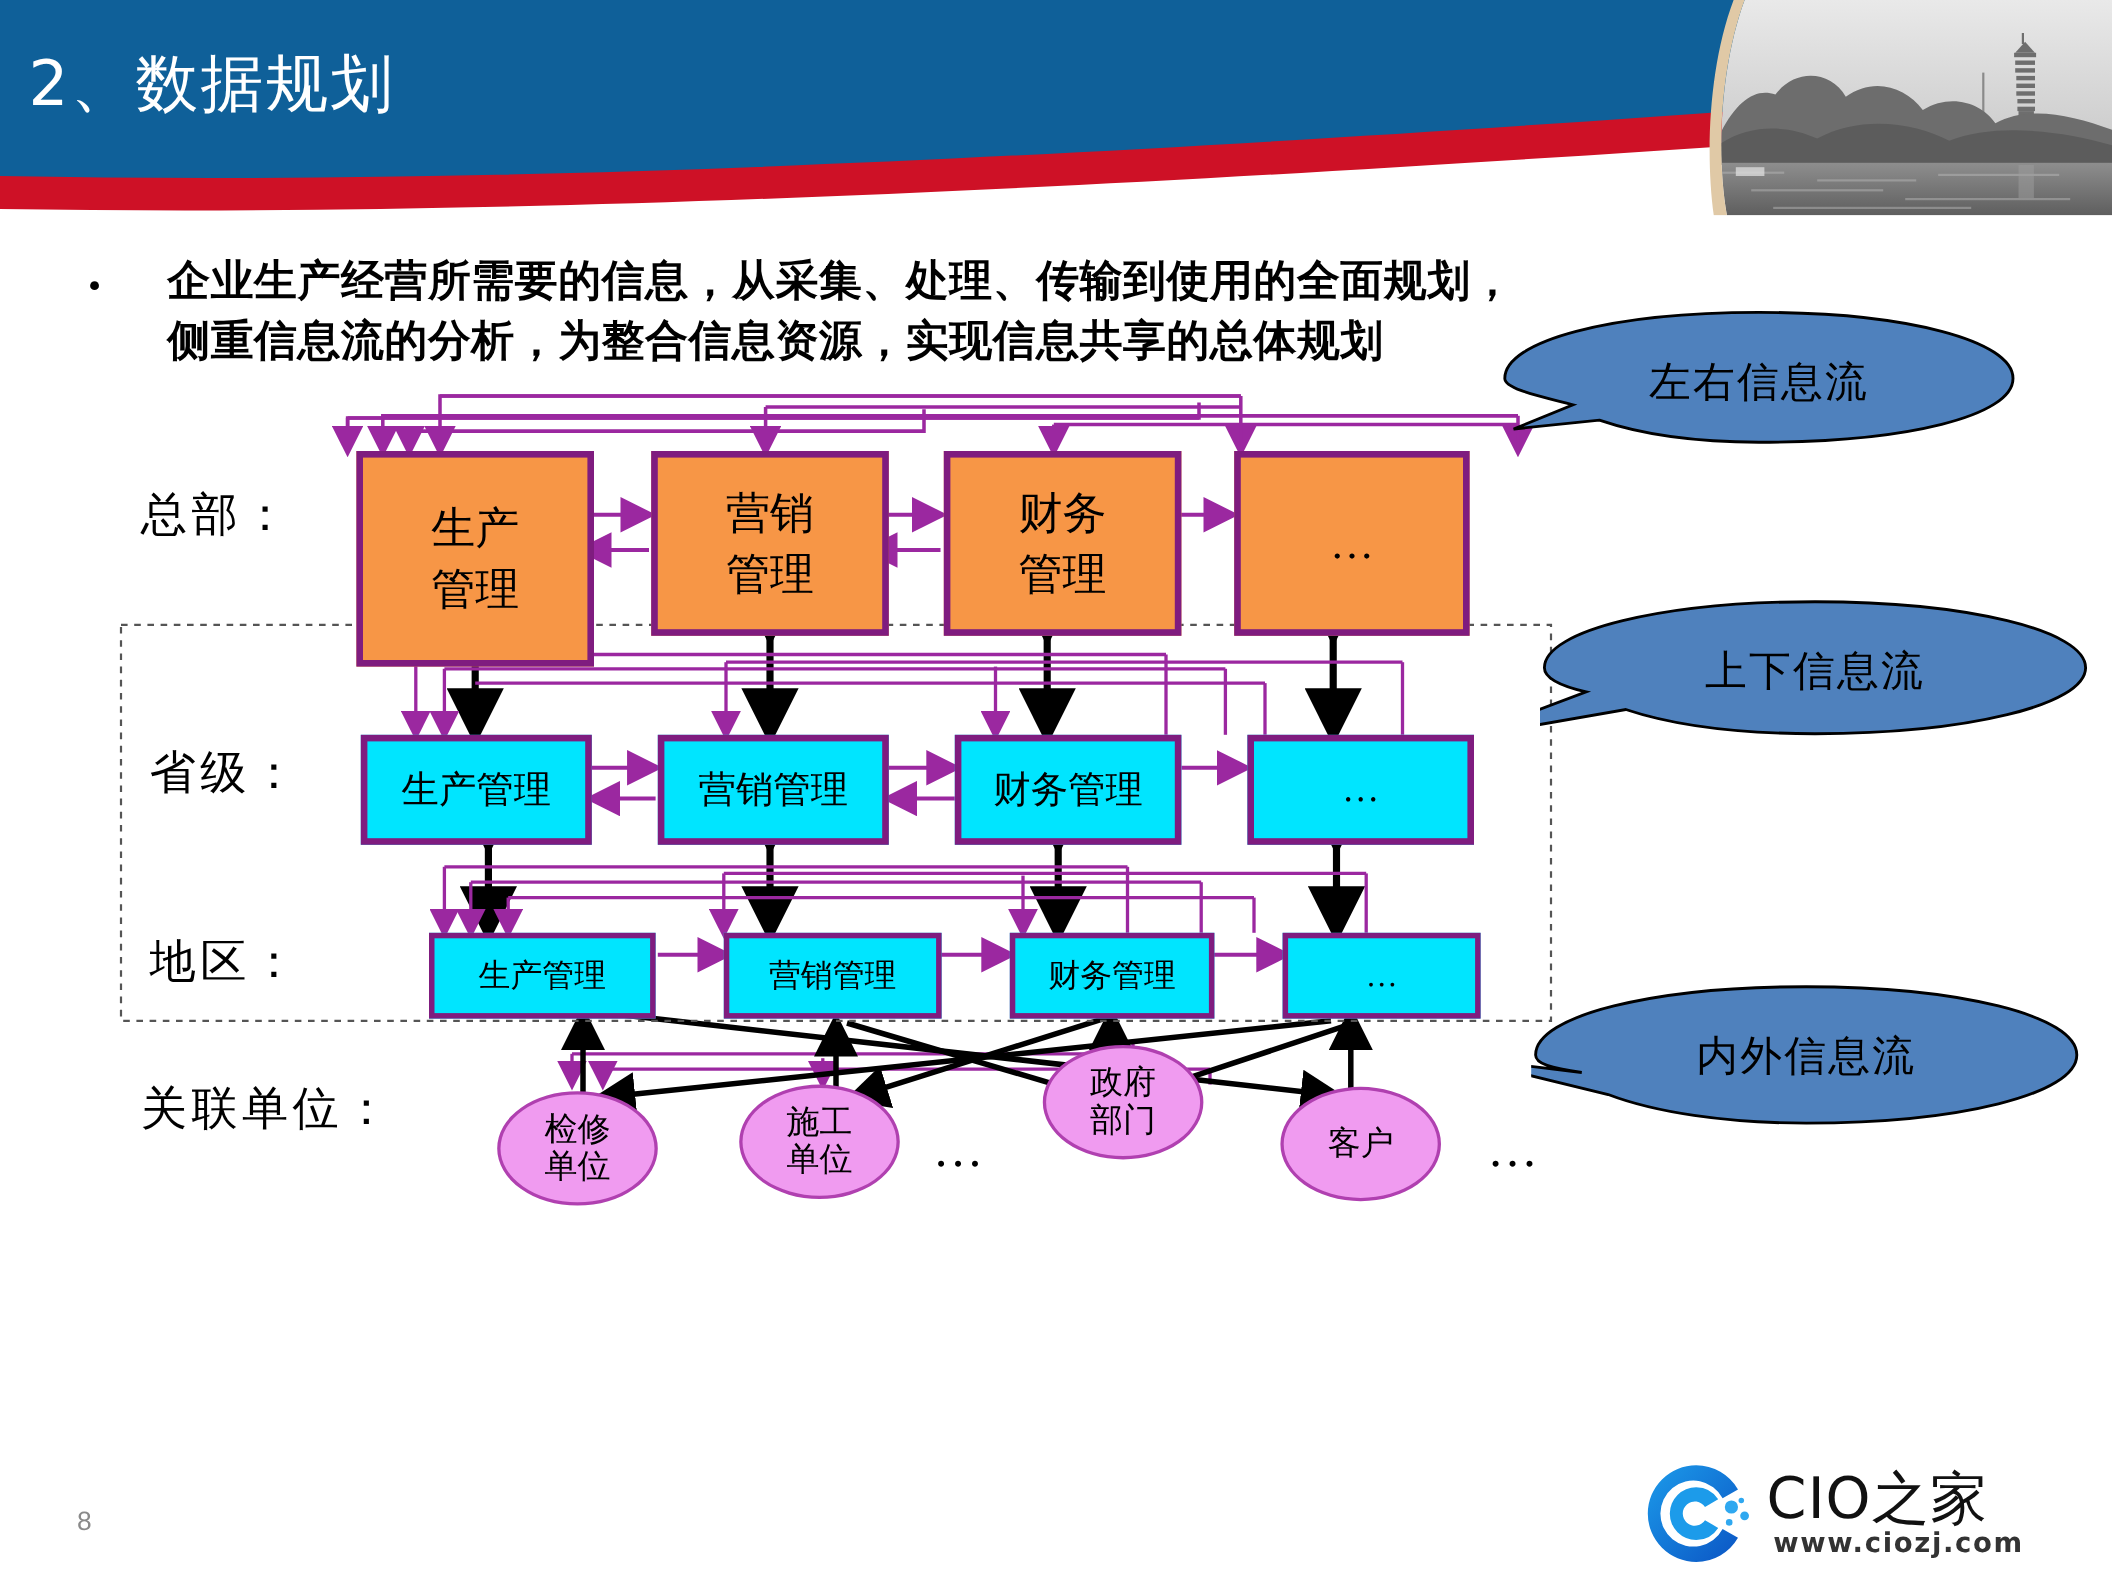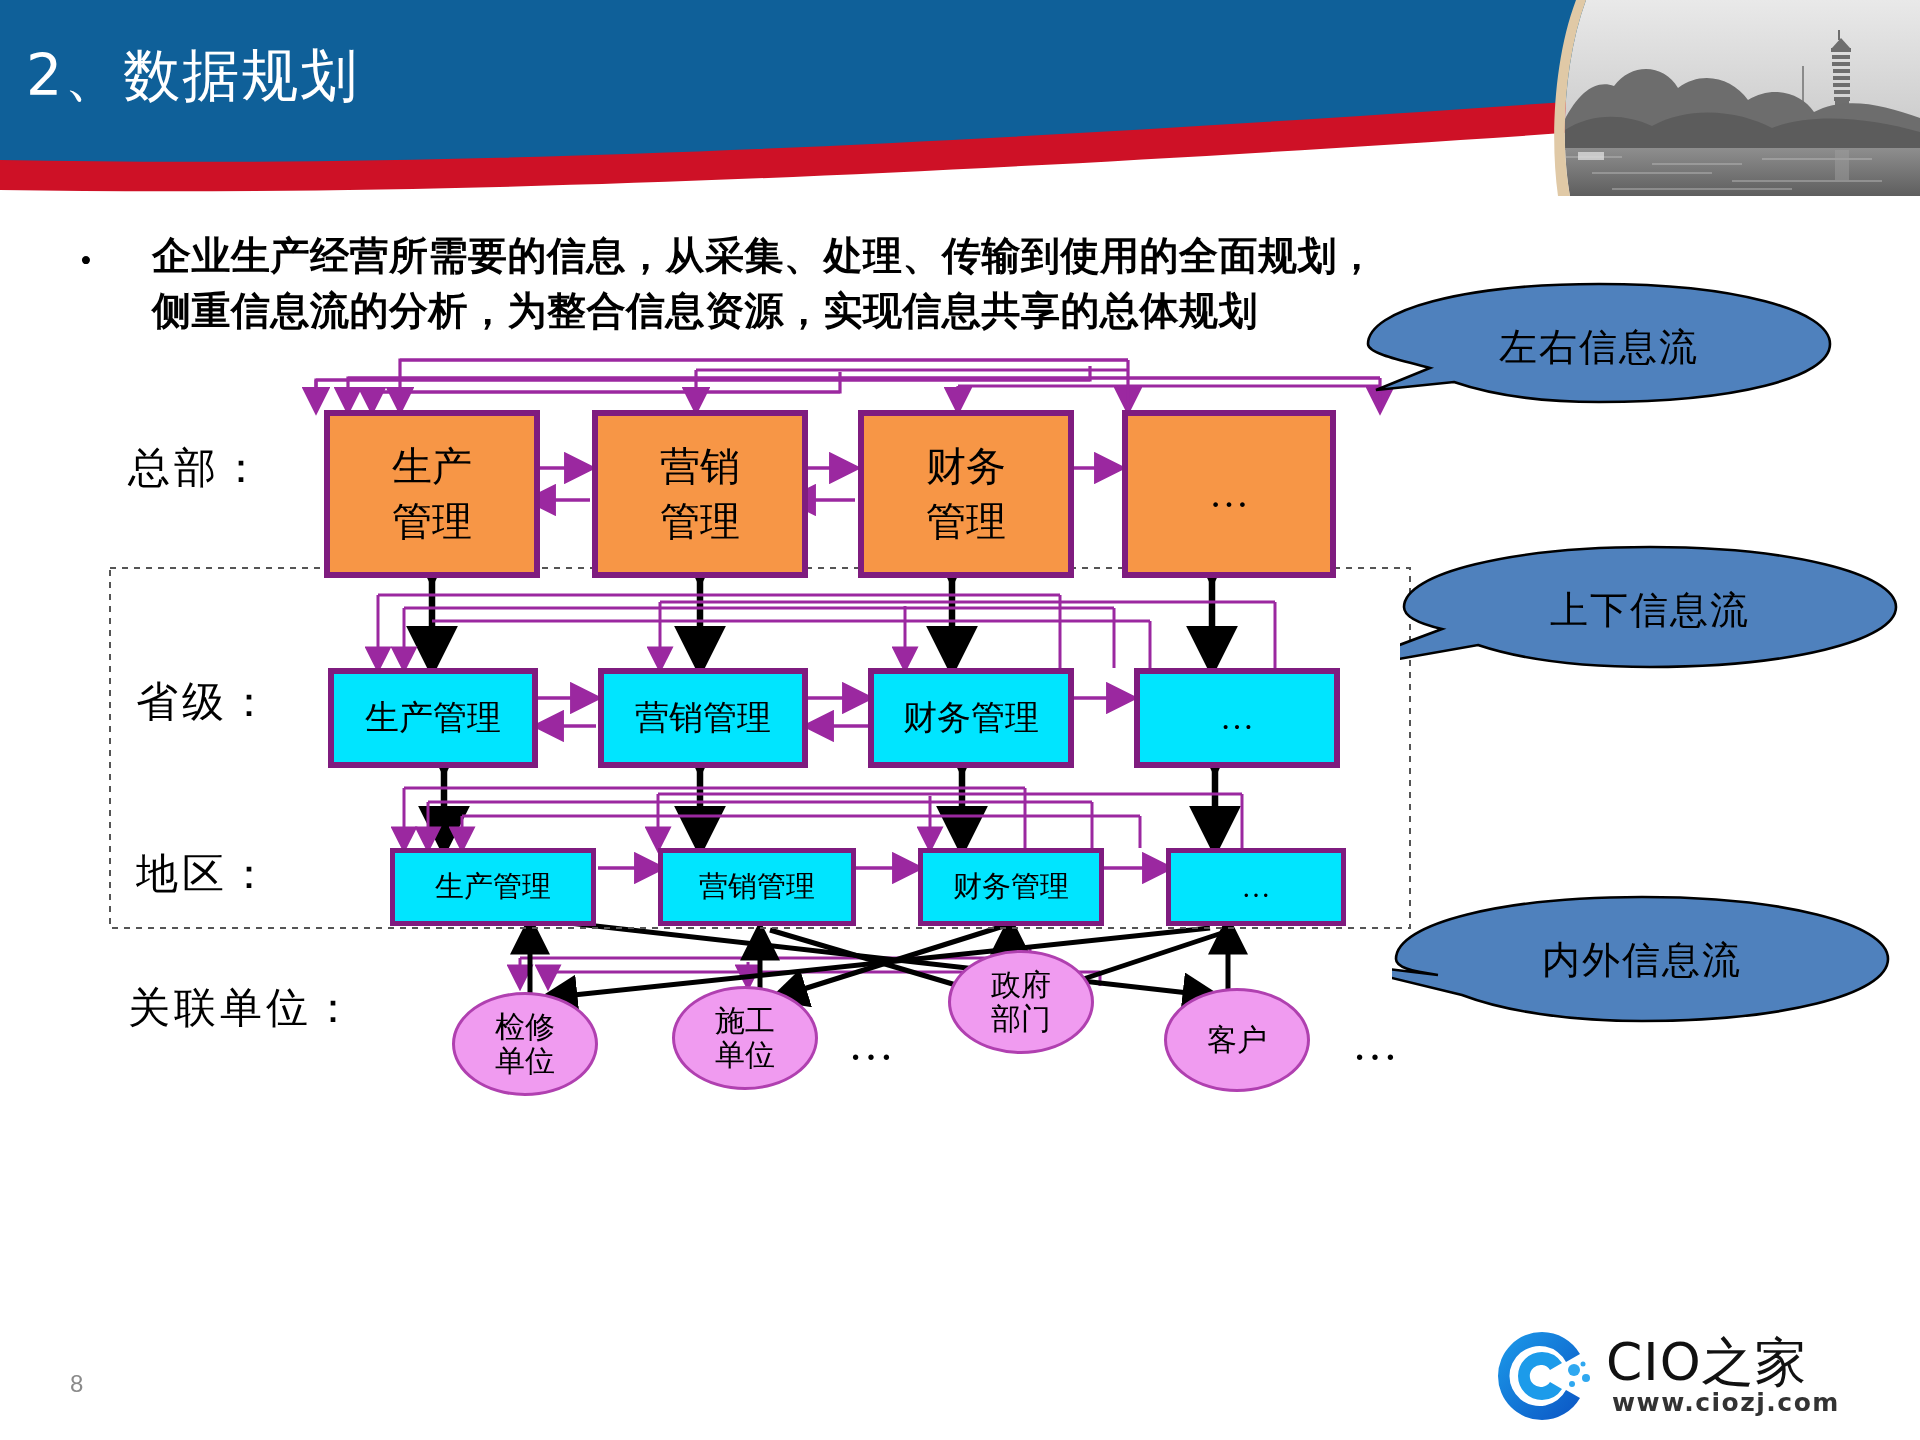--- a/index.html
+++ b/index.html
@@ -406,21 +406,21 @@
       <g stroke="#555" stroke-width="2" fill="none" stroke-dasharray="6,6">
         <rect x="110" y="218" width="1300" height="360"></rect>
       </g>
     </svg>
 
     <div class="row-label" style="left:128px; top:90px;">总部：</div>
     <div class="row-label" style="left:136px; top:324px;">省级：</div>
     <div class="row-label" style="left:136px; top:496px;">地区：</div>
     <div class="row-label" style="left:128px; top:630px; font-size:42px;">关联单位：</div>
 
-    <div class="node hq" style="left:324px; top:60px; width:216px; height:168px;">
+    <div class="node hq" style="left:324px; top:60px; width:216px; height:196px;">
       <span>生产</span>
       <span>管理</span>
     </div>
     <div class="node hq" style="left:592px; top:60px; width:216px; height:168px;">
       <span>营销</span>
       <span>管理</span>
     </div>
     <div class="node hq" style="left:858px; top:60px; width:216px; height:168px;">
       <span>财务</span>
       <span>管理</span>

